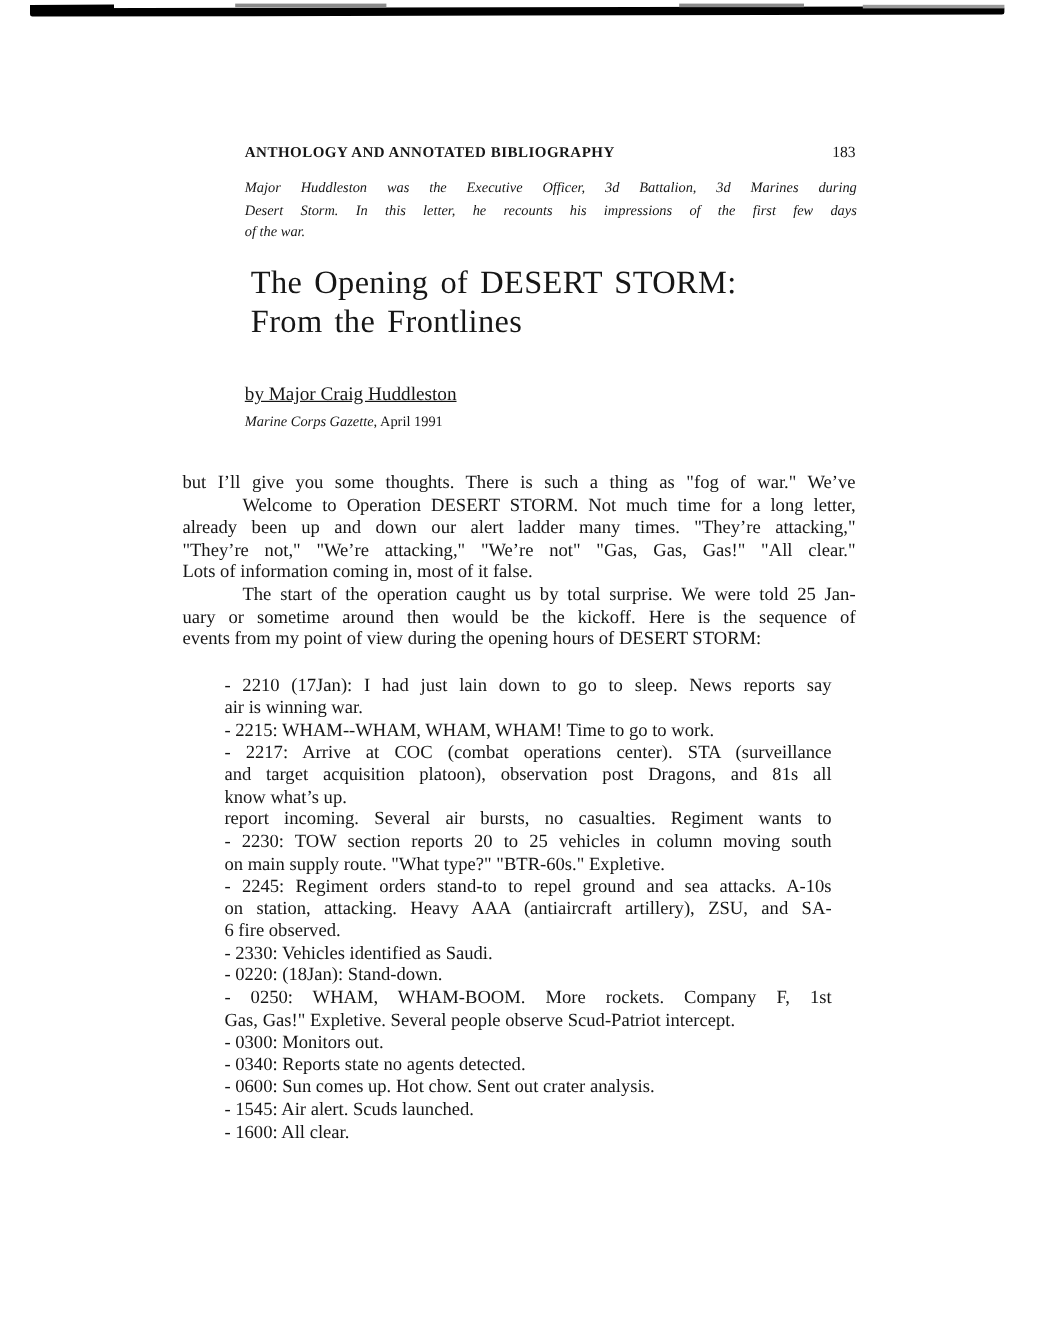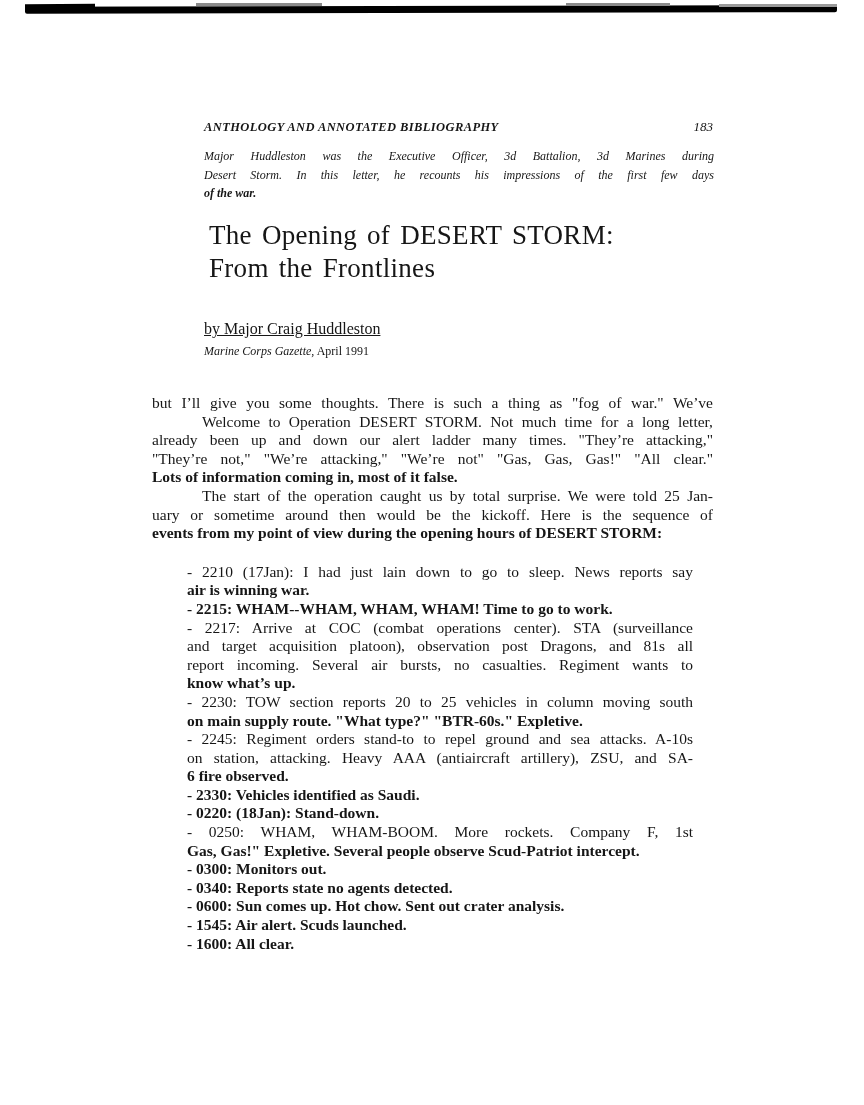--- a/index.html
+++ b/index.html
@@ -18,21 +18,21 @@
   .artifact.main  { left: 25px;  top: 6px;  width: 812px; height: 7px; transform: rotate(-0.12deg); border-radius: 2px; }
   .artifact.blob  { left: 25px;  top: 4px;  width: 70px;  height: 5px; transform: rotate(-0.4deg); }
   .artifact.g1 { left: 196px; top: 3px; width: 126px; height: 3px; background: #8b8b8b; }
   .artifact.g2 { left: 566px; top: 3px; width: 104px; height: 3px; background: #8b8b8b; }
   .artifact.g3 { left: 719px; top: 4px; width: 118px; height: 3px; background: #9a9a9a; }
 
   .content { position: absolute; left: 152px; top: 0; width: 561px; height: 1105px; }
 
   .running-header {
     position: absolute; top: 119px; left: 52px; width: 509px;
-    display: flex; justify-content: space-between; align-items: baseline; font-style: italic;
+    display: flex; justify-content: space-between; align-items: baseline;
   }
   .running-title { font-weight: bold; font-size: 12.5px; letter-spacing: 0.4px; }
   .page-number  { font-size: 13px; }
 
   .intro { position: absolute; top: 147px; left: 52px; width: 510px; font-style: italic; }
   .intro .line { font-size: 12px; }
 
   .title {
     position: absolute; top: 219px; left: 57px; width: 509px;
     font-size: 27px; font-weight: 400; line-height: 33px;
@@ -45,21 +45,21 @@
 
   .body-block { position: absolute; top: 394px; left: 0; width: 561px; }
 
   .line {
     font-size: 15.5px;
     line-height: 18.6px;
     text-align: justify;
     text-align-last: justify;
     white-space: normal;
   }
-  .line.last { text-align-last: left; font-weight: bold; }
+  .line.last { text-align-last: left; }
   .line.ind  { text-indent: 50px; }
 
   .timeline { margin-top: 20px; margin-left: 35px; width: 506px; }
 </style>
 </head>
 <body>
 
 <div class="page">
 
   <div class="artifact main"></div>
@@ -107,22 +107,22 @@
           <div class="entry">
             <div class="line">- 2210 (17Jan): I had just lain down to go to sleep. News reports say</div>
             <div class="line last">air is winning war.</div>
           </div>
           <div class="entry">
             <div class="line last">- 2215: WHAM--WHAM, WHAM, WHAM! Time to go to work.</div>
           </div>
           <div class="entry">
             <div class="line">- 2217: Arrive at COC (combat operations center). STA (surveillance</div>
             <div class="line">and target acquisition platoon), observation post Dragons, and 81s all</div>
+            <div class="line last">know what’s up.</div>
             <div class="line">report incoming. Several air bursts, no casualties. Regiment wants to</div>
-            <div class="line last">know what’s up.</div>
           </div>
           <div class="entry">
             <div class="line">- 2230: TOW section reports 20 to 25 vehicles in column moving south</div>
             <div class="line last">on main supply route. "What type?" "BTR-60s." Expletive.</div>
           </div>
           <div class="entry">
             <div class="line">- 2245: Regiment orders stand-to to repel ground and sea attacks. A-10s</div>
             <div class="line">on station, attacking. Heavy AAA (antiaircraft artillery), ZSU, and SA-</div>
             <div class="line last">6 fire observed.</div>
           </div>

